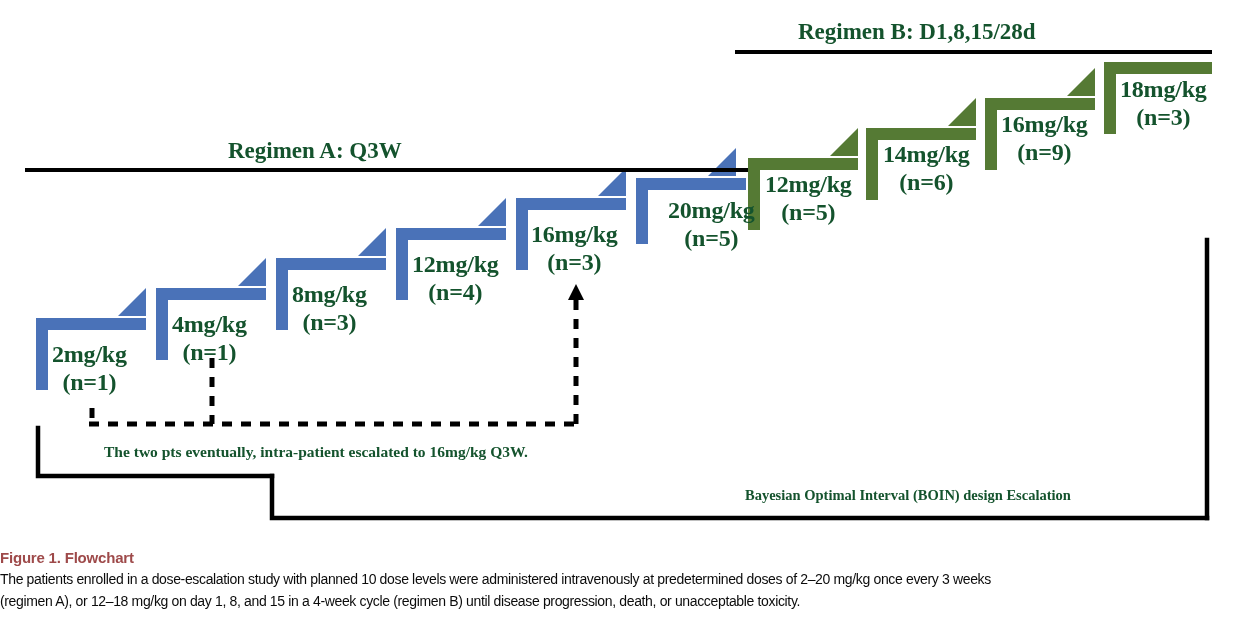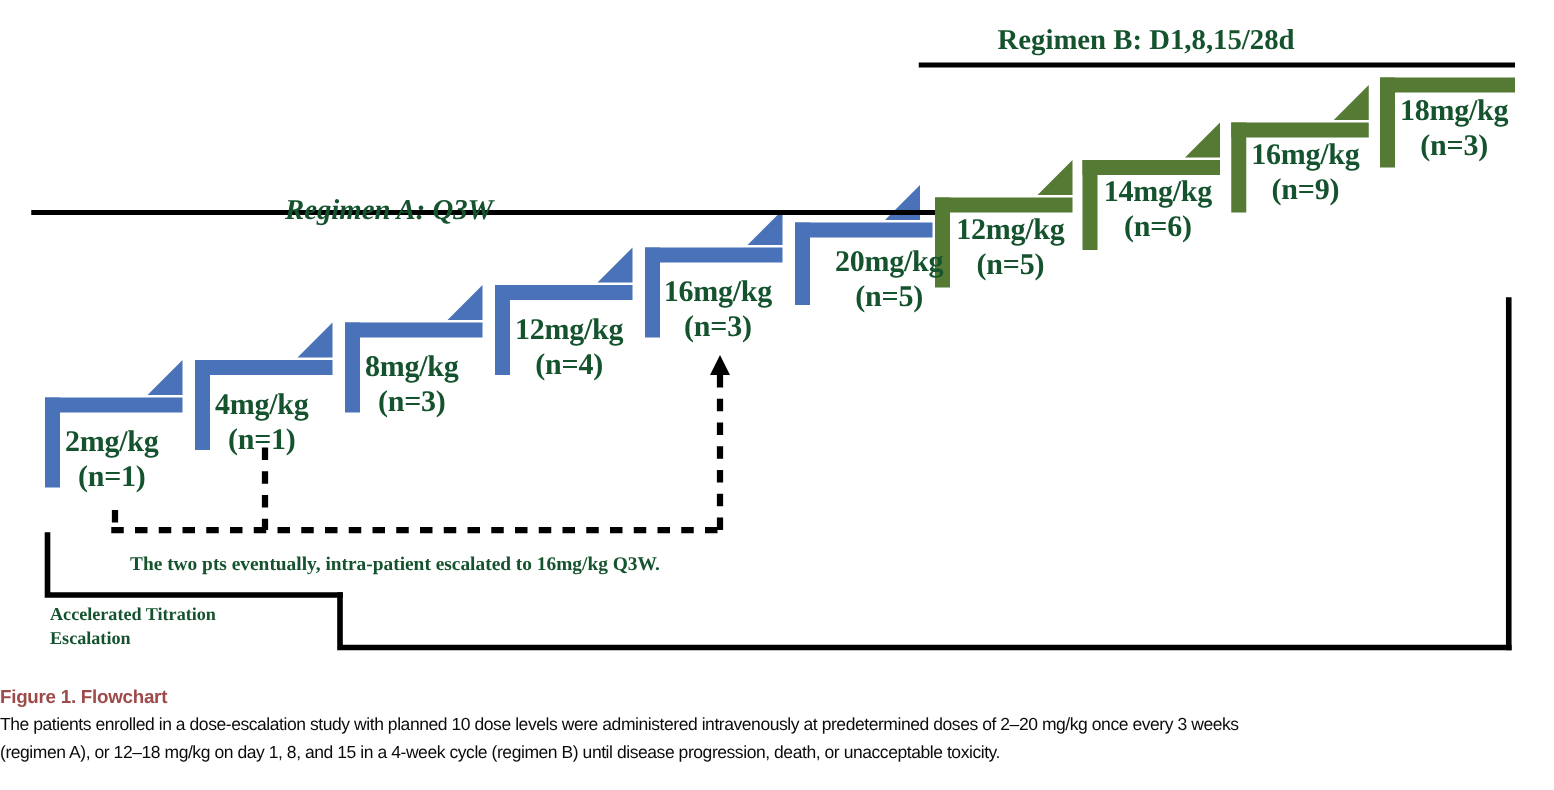--- a/index.html
+++ b/index.html
@@ -112,21 +112,21 @@
       </g>
       <polygon points="576,284 568,300 584,300" fill="#000"></polygon>
 
       <g stroke="#000" stroke-width="4.5" fill="none" stroke-linecap="square">
         <polyline points="38,428 38,476 272,476"></polyline>
         <polyline points="272,476 272,518 1207,518"></polyline>
         <line x1="1207" y1="518" x2="1207" y2="240"></line>
       </g>
     </svg>
 
-    <div class="dlabel regimen" style="left:228px;top:154px;font-style:italic;">Regimen A: Q3W</div>
+    <div class="dlabel regimen" style="left:228px;top:137px;">Regimen A: Q3W</div>
     <div class="dlabel regimen" style="left:798px;top:18px;">Regimen B: D1,8,15/28d</div>
 
     <div class="dlabel dose" style="left:52px;top:340px;">
       <span>2mg/kg</span>
       <span class="n">(n=1)</span>
     </div>
     <div class="dlabel dose" style="left:172px;top:310px;">
       <span>4mg/kg</span>
       <span class="n">(n=1)</span>
     </div>
@@ -159,25 +159,22 @@
       <span>16mg/kg</span>
       <span class="n">(n=9)</span>
     </div>
     <div class="dlabel dose" style="left:1120px;top:75px;">
       <span>18mg/kg</span>
       <span class="n">(n=3)</span>
     </div>
 
     <div class="dlabel note" style="left:104px;top:443px;">The two pts eventually, intra-patient escalated to 16mg/kg Q3W.</div>
 
-    <div class="dlabel armlbl" style="left:40px;top:483px;">
-      <span>Accelerated Titration</span><br>
-      <span>Escalation</span>
-    </div>
 
+    <div class="dlabel armlbl" style="left:745px;top:486px;">Bayesian Optimal Interval (BOIN) design Escalation</div>
   </div>
 
   <div id="caption">
     <div class="ctitle">Figure 1. Flowchart</div>
     <div class="cbody">The patients enrolled in a dose-escalation study with planned 10 dose levels were administered intravenously at predetermined doses of 2–20 mg/kg once every 3 weeks (regimen A), or 12–18 mg/kg on day 1, 8, and 15 in a 4-week cycle (regimen B) until disease progression, death, or unacceptable toxicity.</div>
   </div>
 
 </div>
 
 </body></html>

